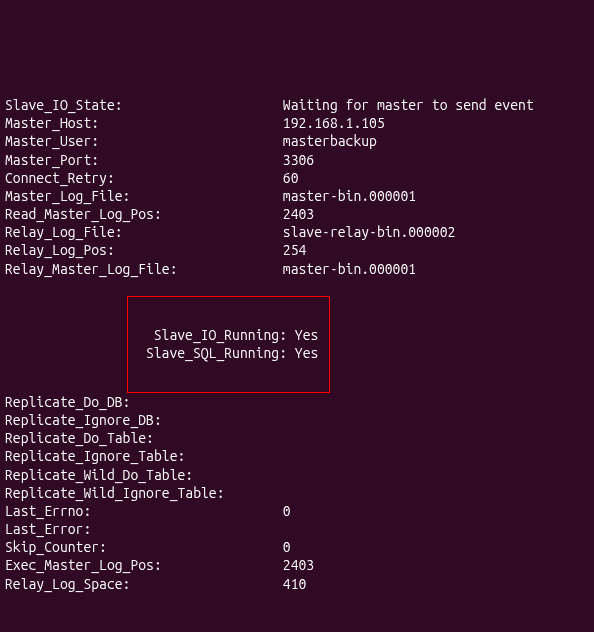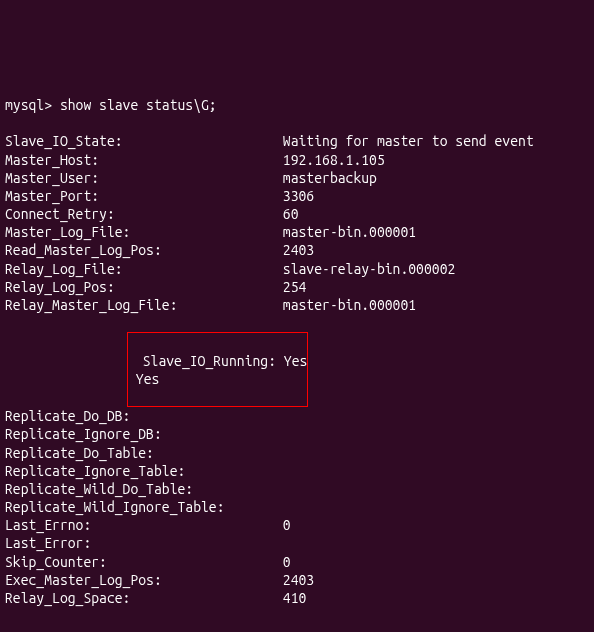--- a/index.html
+++ b/index.html
@@ -25,42 +25,41 @@
     }
     .field-key {
       display: inline-block;
       width: 270px;
     }
     .field-val {
       display: inline-block;
     }
     .highlight-box {
       border: 1px solid #ff0000;
-      padding: 0;
+      padding: 11px;
       display: inline-block;
       margin-left: 122px;
     }
     .highlight-key {
       text-align: right;
       width: 148px;
       display: inline-block;
     }
     .highlight-val {
       display: inline-block;
       text-align: center;
     }
   </style>
 </head>
 <body>
 
 
 
 <div>
-<span class="prompt-line">mysql&gt; show slave status\G;</span>
 <div id="fields-container"><div class="field-row"><span class="field-key">Slave_IO_State:</span><span class="field-val"> Waiting for master to send event</span></div><div class="field-row"><span class="field-key">Master_Host:</span><span class="field-val"> 192.168.1.105</span></div><div class="field-row"><span class="field-key">Master_User:</span><span class="field-val"> masterbackup</span></div><div class="field-row"><span class="field-key">Master_Port:</span><span class="field-val"> 3306</span></div><div class="field-row"><span class="field-key">Connect_Retry:</span><span class="field-val"> 60</span></div><div class="field-row"><span class="field-key">Master_Log_File:</span><span class="field-val"> master-bin.000001</span></div><div class="field-row"><span class="field-key">Read_Master_Log_Pos:</span><span class="field-val"> 2403</span></div><div class="field-row"><span class="field-key">Relay_Log_File:</span><span class="field-val"> slave-relay-bin.000002</span></div><div class="field-row"><span class="field-key">Relay_Log_Pos:</span><span class="field-val"> 254</span></div><div class="field-row"><span class="field-key">Relay_Master_Log_File:</span><span class="field-val"> master-bin.000001</span></div></div>
 <div class="highlight-box">
-<div id="highlight-container"><div class="field-row"><span class="highlight-key">Slave_IO_Running:</span><span class="highlight-val"> Yes</span></div><div class="field-row"><span class="highlight-val"> Yes</span></div></div>
+<div id="highlight-container"><div class="field-row"><span class="highlight-key">Slave_IO_Running:</span><span class="highlight-val"> Yes</span></div><div class="field-row"><span class="highlight-key">Slave_SQL_Running:</span><span class="highlight-val"> Yes</span></div></div>
 </div>
 <div id="fields2-container"><div class="field-row"><span class="field-key">Replicate_Do_DB:</span><span class="field-val"> </span></div><div class="field-row"><span class="field-key">Replicate_Ignore_DB:</span><span class="field-val"> </span></div><div class="field-row"><span class="field-key">Replicate_Do_Table:</span><span class="field-val"> </span></div><div class="field-row"><span class="field-key">Replicate_Ignore_Table:</span><span class="field-val"> </span></div><div class="field-row"><span class="field-key">Replicate_Wild_Do_Table:</span><span class="field-val"> </span></div><div class="field-row"><span class="field-key">Replicate_Wild_Ignore_Table:</span><span class="field-val"> </span></div><div class="field-row"><span class="field-key">Last_Errno:</span><span class="field-val"> 0</span></div><div class="field-row"><span class="field-key">Last_Error:</span><span class="field-val"> </span></div><div class="field-row"><span class="field-key">Skip_Counter:</span><span class="field-val"> 0</span></div><div class="field-row"><span class="field-key">Exec_Master_Log_Pos:</span><span class="field-val"> 2403</span></div><div class="field-row"><span class="field-key">Relay_Log_Space:</span><span class="field-val"> 410</span></div></div>
 </div>
 
 
 
 
 </body></html>

